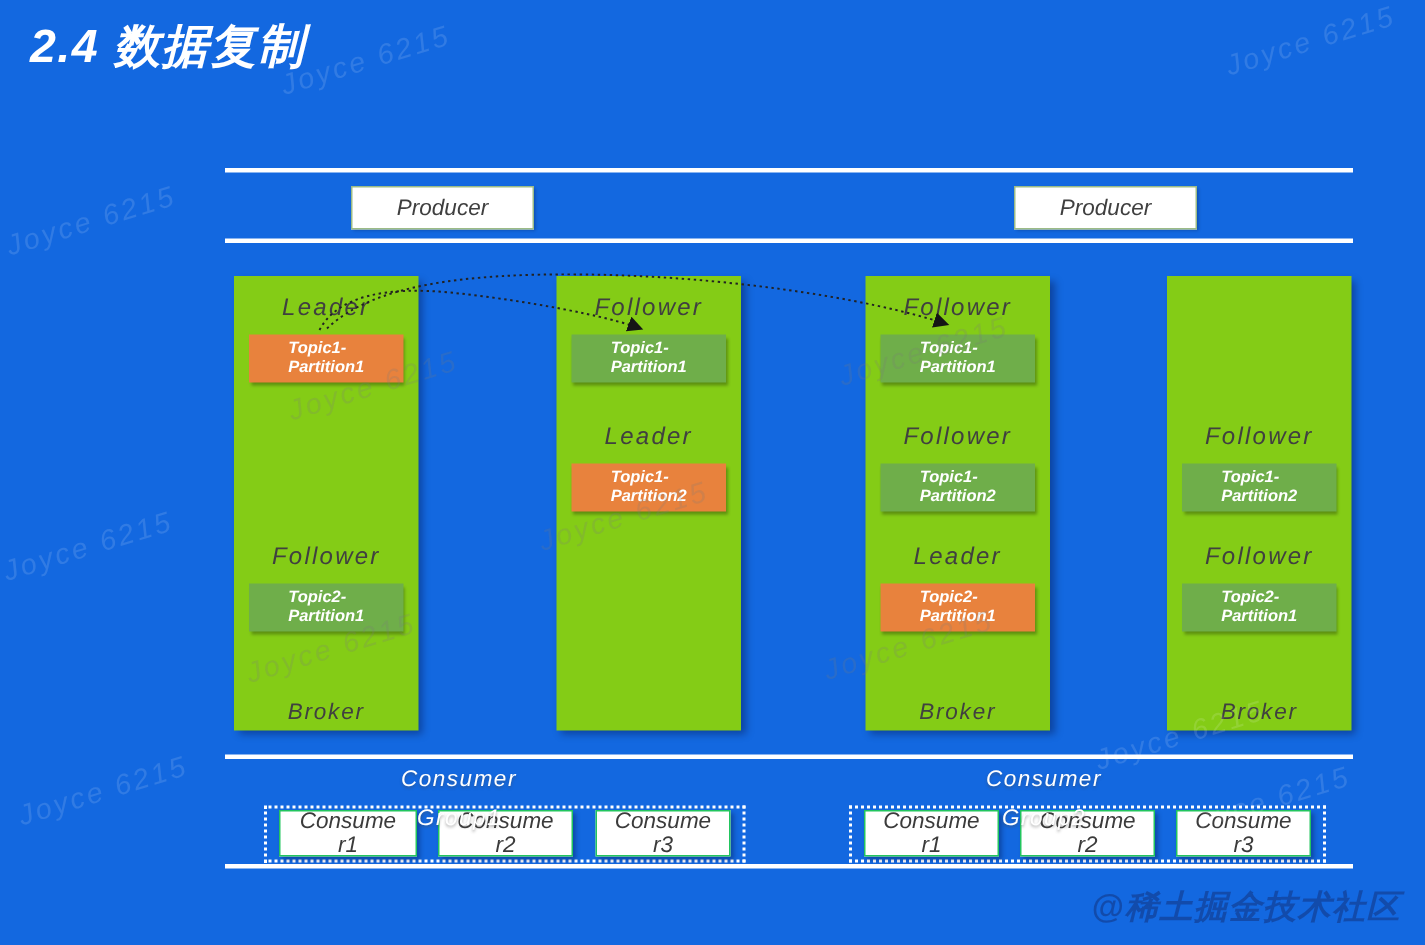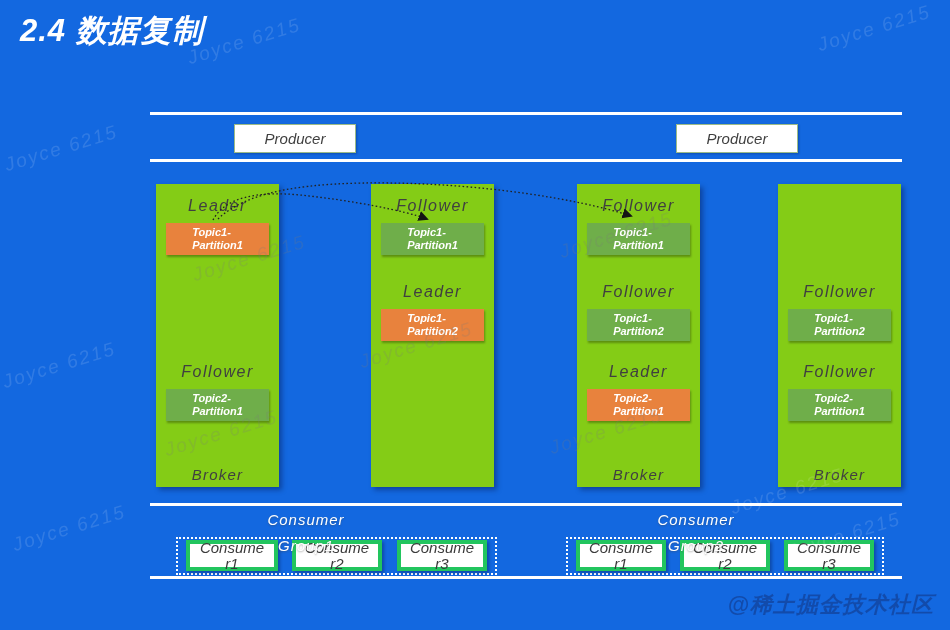--- a/index.html
+++ b/index.html
@@ -54,21 +54,21 @@
   
   svg.arrows{position:absolute;left:0;top:0;z-index:5;pointer-events:none;}
   
   .cgroup{
     position:absolute;top:537px;height:38px;border:2px dotted #ffffff;
     box-sizing:border-box;z-index:2;
   }
   .cg1{left:176px;width:321px}.cg2{left:566px;width:318px}
   .cbox{
     position:absolute;top:540px;width:90px;height:31px;background:#ffffff;
-    border:4px solid #22c55e;box-sizing:border-box;
+    border:1px solid #22c55e;box-sizing:border-box;
     display:flex;align-items:center;justify-content:center;text-align:center;
     color:#3b3b3b;font-size:15px;line-height:16px;white-space:pre-line;
     box-shadow:2px 2px 3px rgba(0,0,40,.3);z-index:3;
   }
   .g1b1{left:186px;width:92px}.g1b2{left:292px}.g1b3{left:397px}
   .g2b1{left:576px}.g2b2{left:680px}.g2b3{left:784px}
   .glabel{
     position:absolute;top:507px;width:220px;text-align:center;
     color:#ffffff;font-size:15px;line-height:26px;letter-spacing:1px;
     white-space:pre-line;z-index:4;

